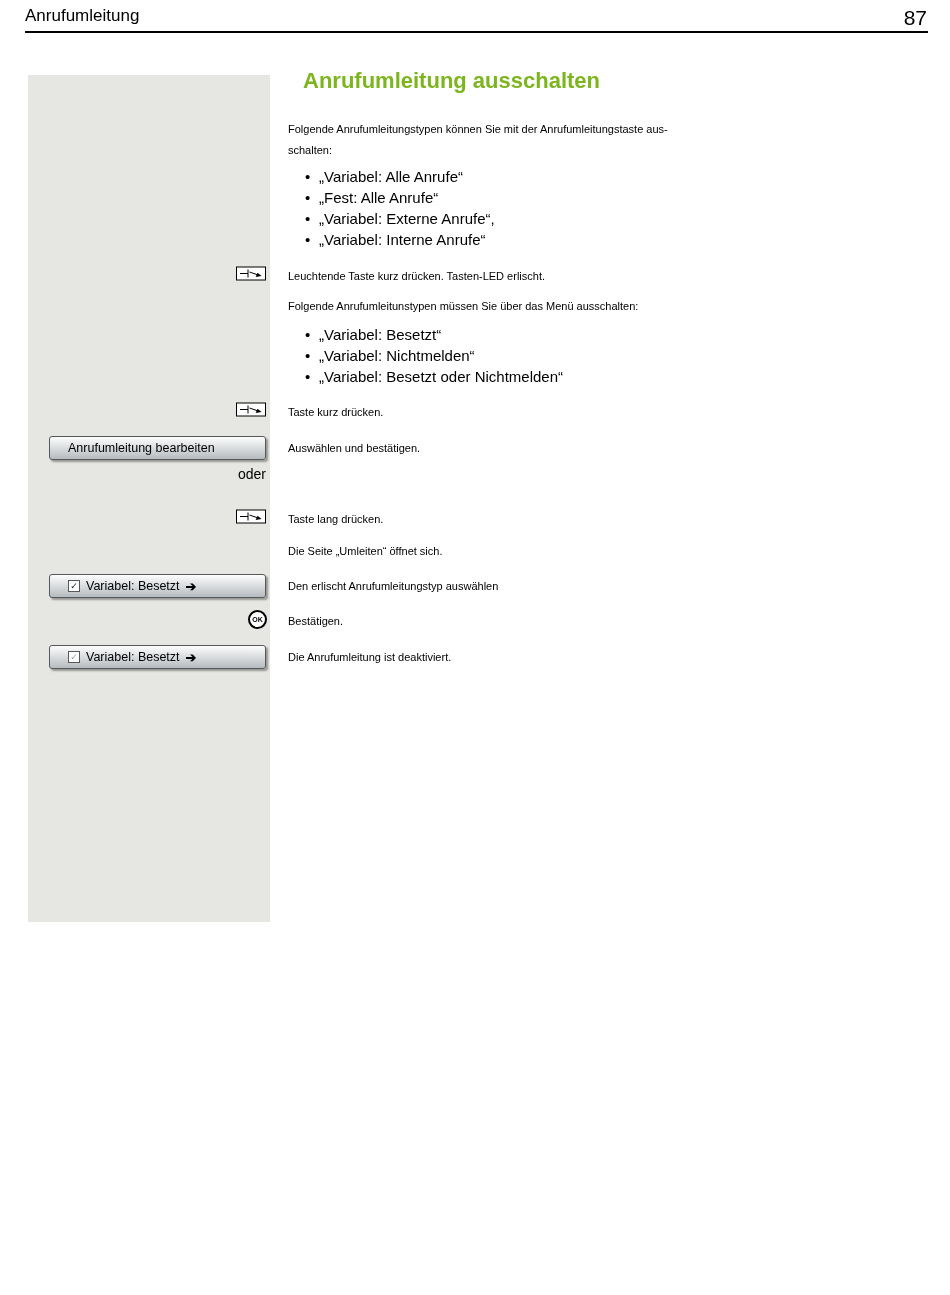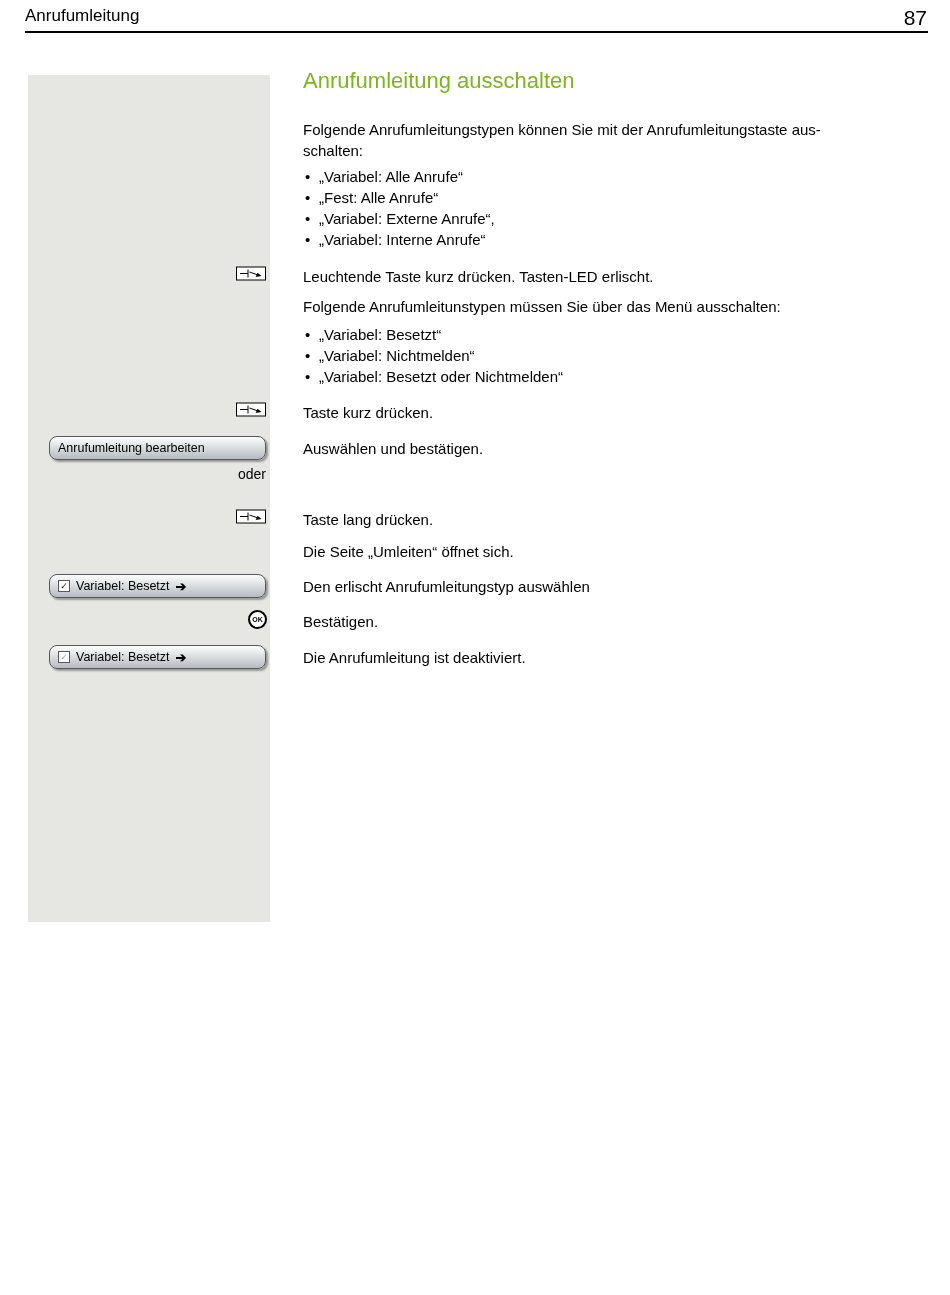--- a/index.html
+++ b/index.html
@@ -6,34 +6,34 @@
   html,body{background:#fff}
   .page{position:relative;width:950px;height:922px;background:#fff;
         font-family:"Liberation Sans",sans-serif;color:#000;overflow:hidden}
 
   .hdr-title{position:absolute;left:25px;top:6px;font-size:17px}
   .hdr-num{position:absolute;right:23px;top:6px;font-size:21px}
   .hdr-rule{position:absolute;left:25px;top:31px;width:903px;height:0;border-top:2px solid #000}
 
   .sidebar{position:absolute;left:28px;top:75px;width:242px;height:1213px;background:#e6e6e2}
 
-  .heading{position:absolute;left:303px;top:68px;font-size:22px;font-weight:normal;color:#7cb51e}
+  .heading{position:absolute;left:303px;top:68px;font-size:22px;font-weight:bold;color:#7cb51e}
 
-  .t{position:absolute;left:303px;font-size:15px;line-height:21px;width:625px}
+  .t{position:absolute;left:288px;font-size:11px;line-height:21px;width:625px}
   .bullets{position:absolute;left:303px;font-size:15px;width:625px}
   .bullets .bi{line-height:21px;padding-left:16px;position:relative}
   .bullets .bi::before{content:"\2022";position:absolute;left:2px}
 
   .key-icon{position:absolute;left:236px;width:30px;height:15px;display:block}
 
   .disp-btn{position:absolute;left:49px;width:217px;height:24px;
-    border:1px solid #55595c;border-radius:8px;
+    border:1px solid #55595c;border-radius:3px;
     background:linear-gradient(180deg,#fdfdfd 0%,#dde0e2 45%,#b6bbbf 100%);
     box-shadow:2px 2px 2px rgba(0,0,0,.35);
-    display:flex;align-items:center;padding:0 8px;gap:6px;
+    display:flex;align-items:center;padding:0 18px;gap:6px;
     font-size:12.5px;white-space:nowrap}
   .cb{width:12px;height:12px;border:1px solid #55595c;background:#fff;
       font-size:9px;line-height:10px;text-align:center;flex:0 0 auto;color:#222}
   .cb.dim{color:#9aa0a4}
   .arrow{font-size:13px;font-weight:bold}
 
   .oder{position:absolute;left:238px;top:466px;font-size:14px}
 
   .ok-icon{position:absolute;left:248px;top:610px;width:19px;height:19px;
     border:2px solid #000;border-radius:50%;

